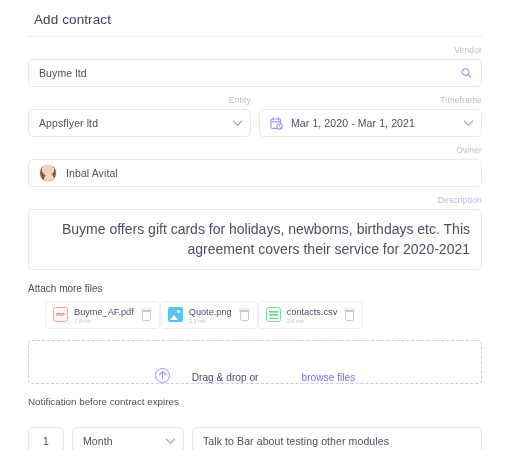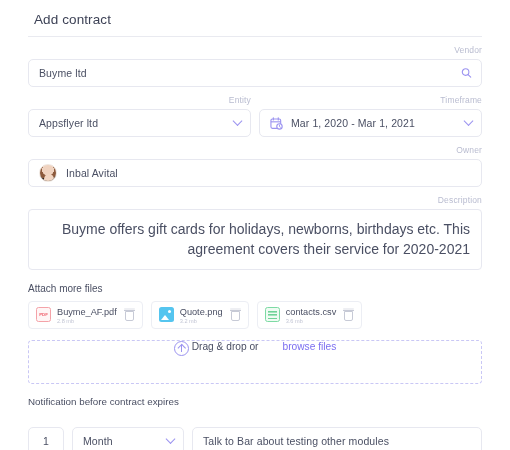--- a/index.html
+++ b/index.html
@@ -121,21 +121,21 @@
     color: #4a4f63;
     line-height: 1.45;
   }
 
   
   .attach-title {
     font-size: 10px;
     color: #4a4f63;
     margin: 13px 0 7px 2px;
   }
-  .chips { display: flex; gap: 8px; margin-left: 2px; }
+  .chips { display: flex; margin-left: 19px; }
   .chip {
     display: flex;
     align-items: center;
     border: 1px solid #eceef4;
     border-radius: 4px;
     background: #fff;
     padding: 5px 7px;
     height: 28px;
   }
   .chip-icon {
@@ -183,23 +183,23 @@
     background:#9aa0b5; box-shadow: 0 -1.5px 0 -0.2px #9aa0b5;
   }
 
   
   .dropzone {
     margin: 11px 2px 0 2px;
     height: 44px;
     border: 1px dashed #c9c7f5;
     border-radius: 4px;
     display: flex;
-    align-items: flex-start;
+    align-items: flex-end;
     justify-content: center;
-    gap: 3px;
+    gap: 22px;
     font-size: 10.2px;
     color: #4a4f63;
   }
   .upload-icon {
     width: 15px; height: 15px;
     border: 1.2px solid #9b93f0;
     border-radius: 50%;
     position: relative;
   }
   .upload-icon::before{

